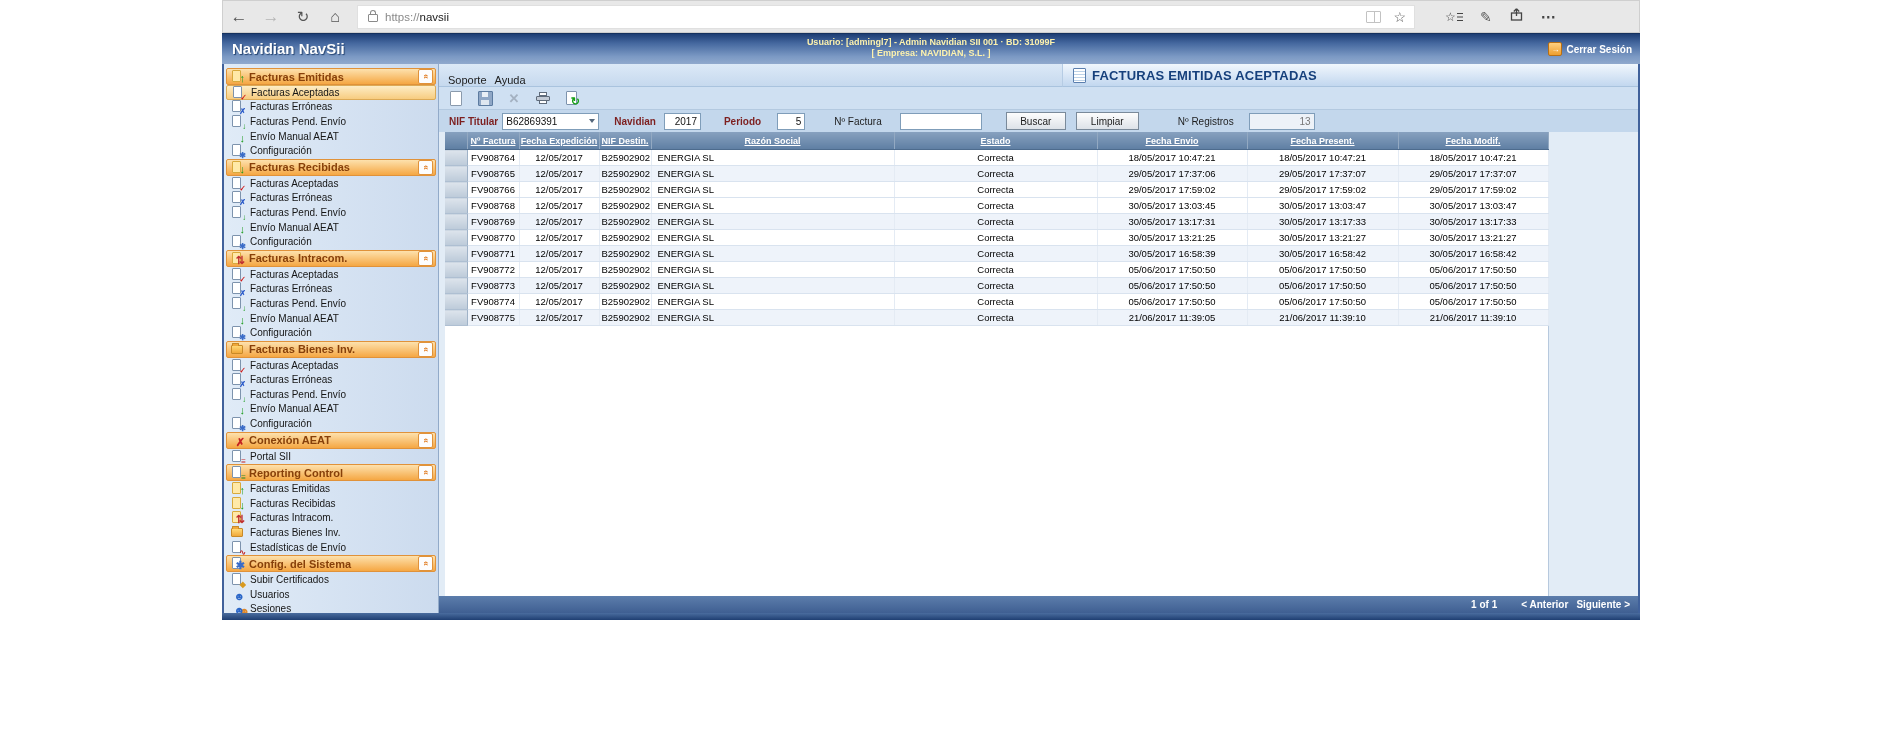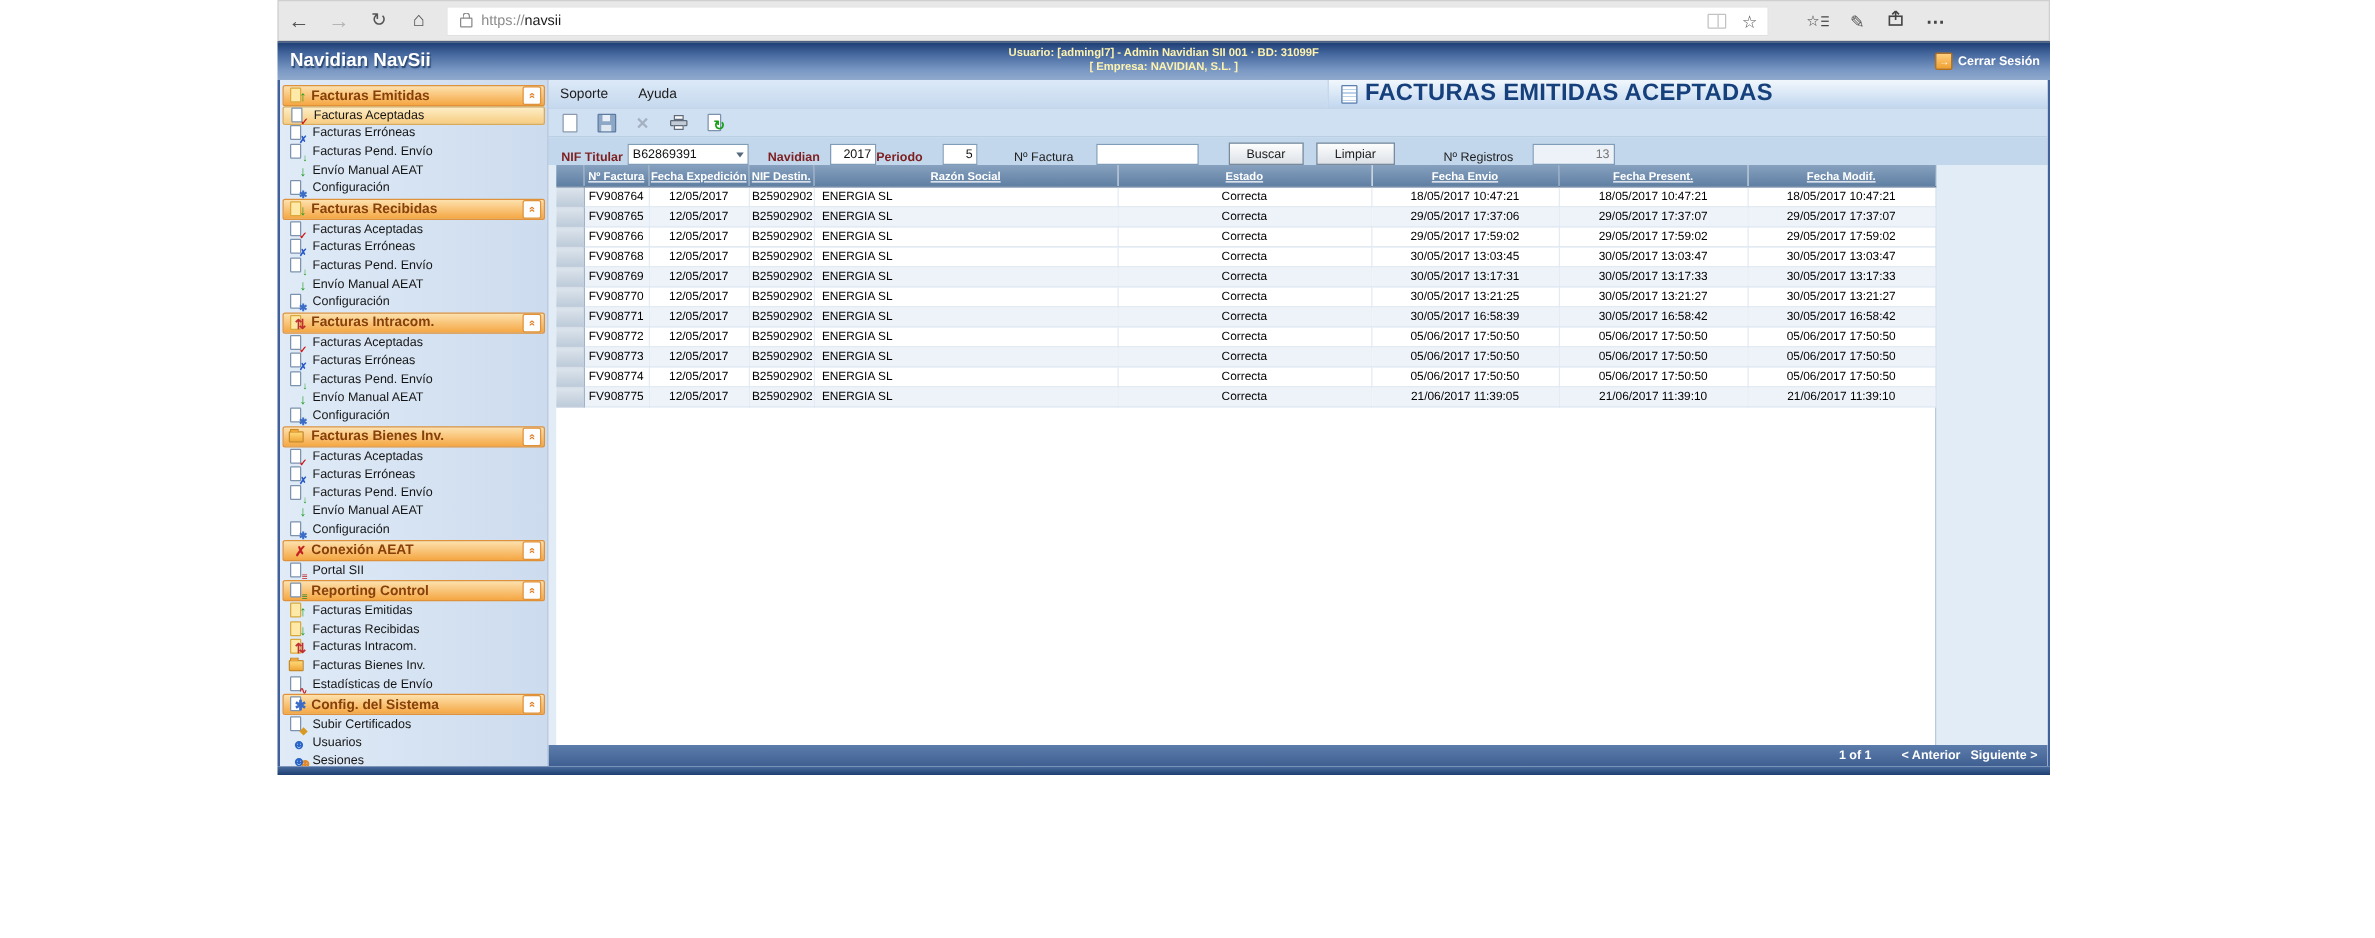--- a/index.html
+++ b/index.html
@@ -57,43 +57,43 @@
   .ib-pagey{left:1px;top:0;width:9px;height:12px;background:#ffe9a8;border:1px solid #d8a93c;border-radius:1px;}
   .ib-folder{left:0;top:2px;width:12px;height:9px;background:linear-gradient(#ffd977,#f0a83a);border:1px solid #c88a28;border-radius:1px;}
   .ib-folder:before{content:"";position:absolute;left:0;top:-3px;width:5px;height:2px;background:#f0a83a;border:1px solid #c88a28;border-bottom:none;border-radius:1px 1px 0 0;}
   .iov{position:absolute;right:-1px;bottom:-3px;font-size:8px;font-weight:bold;font-style:normal;line-height:1;}
   .iov.big{font-size:11px;right:0;bottom:-1px;}
   .iov.dbl{text-shadow:5px 1px 0 #e08828;}
 
   
   .main{flex:1;display:flex;flex-direction:column;background:#fff;min-width:0;}
   .row1{display:flex;height:23px;flex:none;}
-  .menubar{flex:1;background:linear-gradient(#dce9f7,#c6d9ee);border-bottom:1px solid #a9c3de;display:flex;align-items:center;gap:24px;padding-left:9px;font-size:11px;color:#1c1c1c;}
+  .menubar{flex:1;background:linear-gradient(#dce9f7,#c6d9ee);border-bottom:1px solid #a9c3de;display:flex;align-items:flex-end;gap:8px;padding-left:9px;font-size:11px;color:#1c1c1c;}
   .menubar span{cursor:default;}
   .titlebar{width:576px;flex:none;background:linear-gradient(#f1f7fd,#c2d7ef);border-bottom:1px solid #a9c3de;border-left:1px solid #b6cce4;
             display:flex;align-items:center;gap:6px;padding-left:10px;box-sizing:border-box;
-            color:#16407c;font-weight:bold;font-size:19px;letter-spacing:0.2px;white-space:nowrap;}
+            color:#16407c;font-weight:bold;font-size:13px;letter-spacing:0.2px;white-space:nowrap;}
   .tb-ic{width:11px;height:13px;background:repeating-linear-gradient(#fff 0 2px,#bcd2e8 2px 3px);border:1px solid #5b7fae;border-radius:1px;flex:none;}
 
   .toolbar{height:22px;flex:none;background:#cfe0f2;border-bottom:1px solid #b3c9e0;display:flex;align-items:center;gap:7px;padding-left:6px;}
   .tbtn{width:20px;height:18px;display:flex;align-items:center;justify-content:center;border:1px solid transparent;}
   .ic-new{width:10px;height:13px;background:#fff;border:1px solid #8a9aac;border-radius:1px;}
   .ic-floppy{width:13px;height:13px;background:#8fa7c6;border:1px solid #5c7ba0;position:relative;border-radius:1px;}
   .ic-floppy:before{content:"";position:absolute;left:3px;top:0;width:6px;height:5px;background:#e9eff6;}
   .ic-floppy:after{content:"";position:absolute;left:2px;bottom:0;width:8px;height:5px;background:#dfe7f0;}
   .ic-x{color:#a4b1c1;font-size:13px;font-weight:bold;line-height:1;}
   .ic-print{width:14px;height:12px;position:relative;}
   .ic-print .pb{position:absolute;left:0;top:4px;width:14px;height:5px;background:#c3cbd6;border:1px solid #5f6b7a;box-sizing:border-box;border-radius:1px;}
   .ic-print .pt{position:absolute;left:3px;top:0;width:8px;height:4px;background:#fff;border:1px solid #5f6b7a;box-sizing:border-box;}
   .ic-print .pp{position:absolute;left:3px;top:8px;width:8px;height:4px;background:#fff;border:1px solid #5f6b7a;box-sizing:border-box;}
   .ic-refdoc{position:relative;width:12px;height:14px;}
   .ic-refdoc .pg{position:absolute;left:0;top:0;width:9px;height:12px;background:#fff;border:1px solid #7d93ad;border-radius:1px;}
   .ic-refdoc .rr{position:absolute;right:-2px;bottom:-2px;color:#17a017;font-size:11px;font-weight:bold;line-height:1;}
 
-  .filterbar{height:22px;flex:none;background:#c3d7ec;display:flex;align-items:flex-end;font-size:10px;padding-left:10px;}
+  .filterbar{height:22px;flex:none;background:#c3d7ec;display:flex;align-items:center;font-size:10px;padding-left:10px;}
   .flab{color:#7d1f1f;font-weight:bold;}
   .flab.dark{color:#1d1d1d;font-weight:normal;}
   .fselect{margin-left:4px;width:97px;height:17px;background:#fff;border:1px solid #7f9db9;box-sizing:border-box;
            display:flex;align-items:center;font-size:10px;color:#111;padding-left:3px;}
   .fselect .arr{margin-left:auto;width:13px;height:100%;display:flex;align-items:center;justify-content:center;color:#5a6b7d;}
   .fselect .arr:before{content:"";width:0;height:0;border-left:3.5px solid transparent;border-right:3.5px solid transparent;border-top:4px solid #55687c;}
   .fin{height:17px;border:1px solid #7f9db9;box-sizing:border-box;font-size:10px;font-family:"Liberation Sans",sans-serif;padding:0 3px;background:#fff;color:#111;}
   .fin.num{text-align:right;}
   .fin.ro{background:#edf2f8;color:#777;}
   .fbtn{height:18px;border:1px solid #7a8a9a;background:linear-gradient(#fdfdfd,#dde2e8);font-size:10px;font-family:"Liberation Sans",sans-serif;
@@ -474,21 +474,21 @@
         </div>
 
         <div class="filterbar">
           <span class="flab">NIF Titular</span>
           <span class="fselect">
             <span>B62869391</span>
             <span class="arr"></span>
           </span>
           <span class="flab" style="margin-left:15px;">Navidian</span>
           <input class="fin num" style="margin-left: 8px; width: 37px;" value="2017">
-          <span class="flab" style="">Periodo</span>
+          <span class="flab" style="margin-left:23px;">Periodo</span>
           <input class="fin num" style="margin-left: 16px; width: 28px;" value="5">
           <span class="flab dark" style="margin-left:29px;">Nº Factura</span>
           <input class="fin" style="margin-left: 18px; width: 82px;" value="">
           <button class="fbtn" style="margin-left:24px;width:60px;">Buscar</button>
           <button class="fbtn" style="margin-left:10px;width:63px;">Limpiar</button>
           <span class="flab dark" style="margin-left:39px;">Nº Registros</span>
           <input class="fin num ro" readonly="" style="margin-left: 15px; width: 66px;" value="13">
         </div>
 
         <div class="gridarea">

